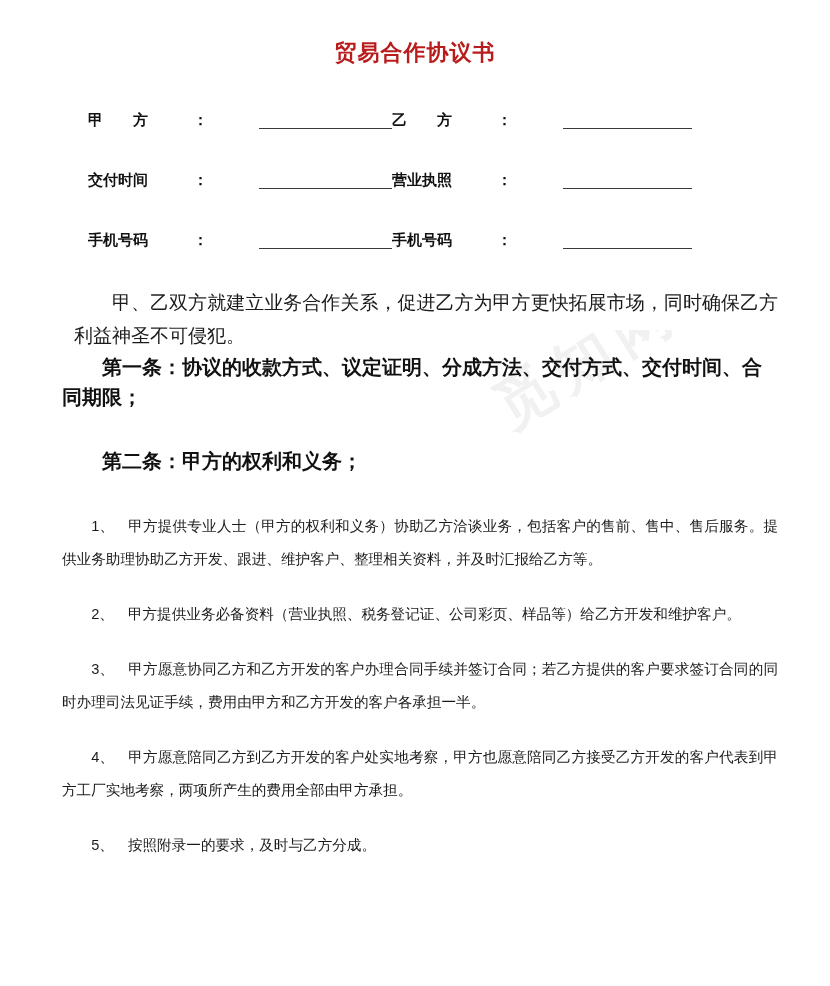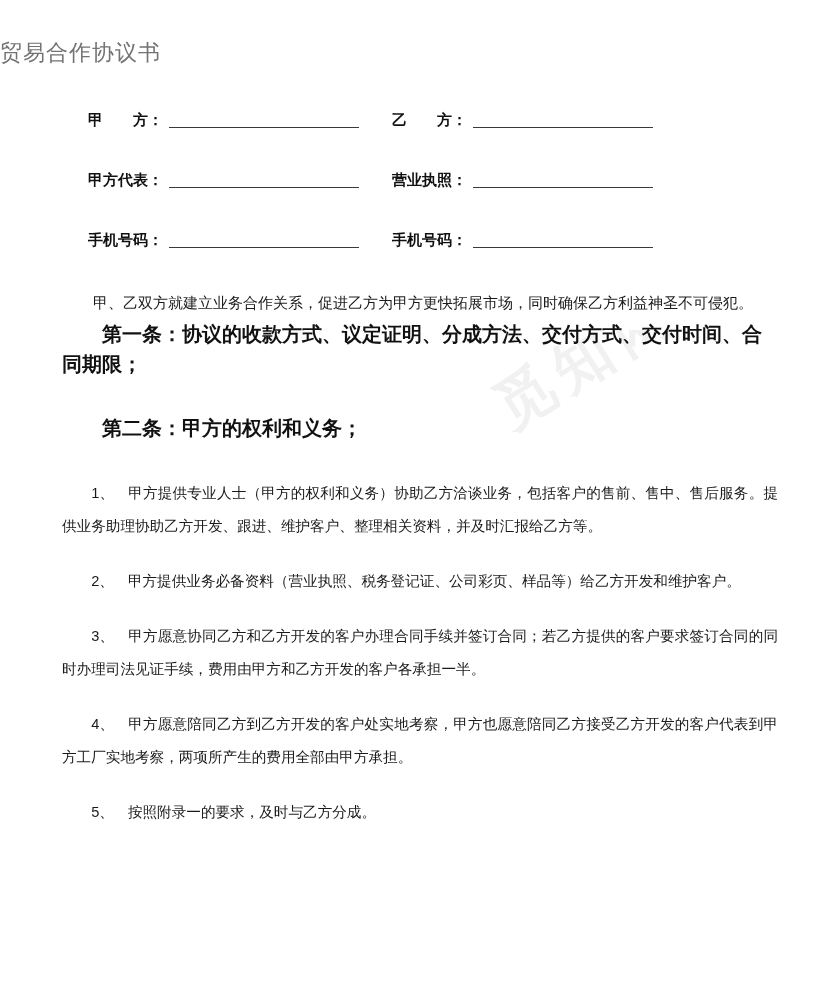--- a/index.html
+++ b/index.html
@@ -46,44 +46,46 @@
     transform: rotate(-32deg);
     transform-origin: left top;
     white-space: nowrap;
     font-family: "Liberation Sans", "DejaVu Sans", sans-serif;
   }
 
   
   .doc-title {
     position: relative;
     z-index: 2;
+    text-align: center;
     font-size: 22px;
-    font-weight: 400;
+    font-weight: 700;
     letter-spacing: 1px;
     padding-top: 38px;
-    color: #737373;
+    color: #b91c1c;
   }
 
   
   .form-block {
     position: relative;
     z-index: 2;
     margin-top: 38px;
     padding-left: 88px;
     padding-right: 60px;
   }
   .form-row {
     display: flex;
     align-items: flex-end;
     margin-bottom: 36px;
     height: 24px;
   }
   .field {
     display: flex;
-    align-items: flex-start;
+    align-items: center;
+    gap: 45px;
   }
   .field.left  { width: 304px; }
   .field.right { width: 300px; }
   .field-label {
     font-size: 15px;
     font-weight: 700;
     color: #111111;
     white-space: pre;
     line-height: 20px;
   }
@@ -104,22 +106,22 @@
 
   
   .body-block {
     position: relative;
     z-index: 2;
     padding-left: 62px;
     padding-right: 52px;
     margin-top: 8px;
   }
   p.para {
-    margin: 0 0 22px 1px;
-    font-size: 15px;
+    margin: 0 0 22px 12px;
+    font-size: 19px;
     line-height: 33px;
     text-align: justify;
     text-justify: inter-ideograph;
     color: #1a1a1a;
     text-indent: 2em;
   }
   p.heading {
     margin: 0 0 34px 0;
     font-size: 20px;
     font-weight: 700;
@@ -161,21 +163,21 @@
       </div>
       <div class="field right">
         <span class="field-label">乙　　方</span>
         <span class="field-colon">：</span>
         <span class="field-line"></span>
       </div>
     </div>
 
     <div class="form-row">
       <div class="field left">
-        <span class="field-label">甲方代表</span>
+        <span class="field-label">交付时间</span>
         <span class="field-colon">：</span>
         <span class="field-line"></span>
       </div>
       <div class="field right">
         <span class="field-label">营业执照</span>
         <span class="field-colon">：</span>
         <span class="field-line"></span>
       </div>
     </div>
 

